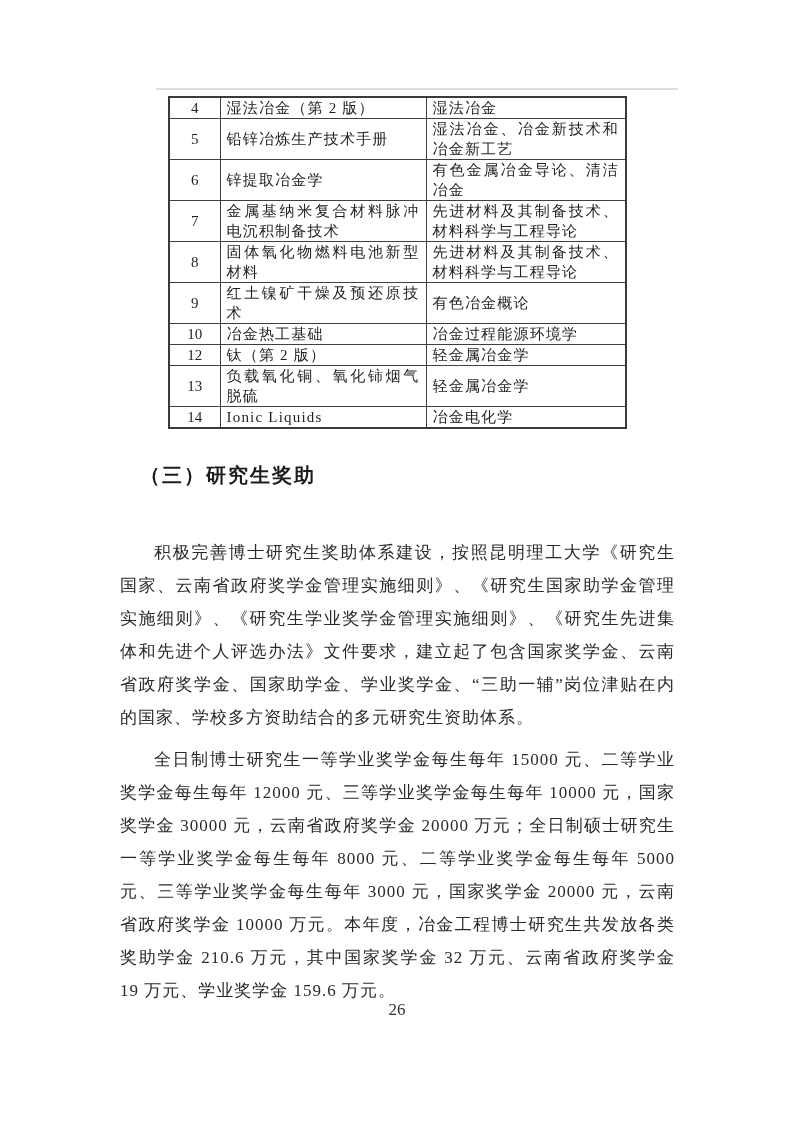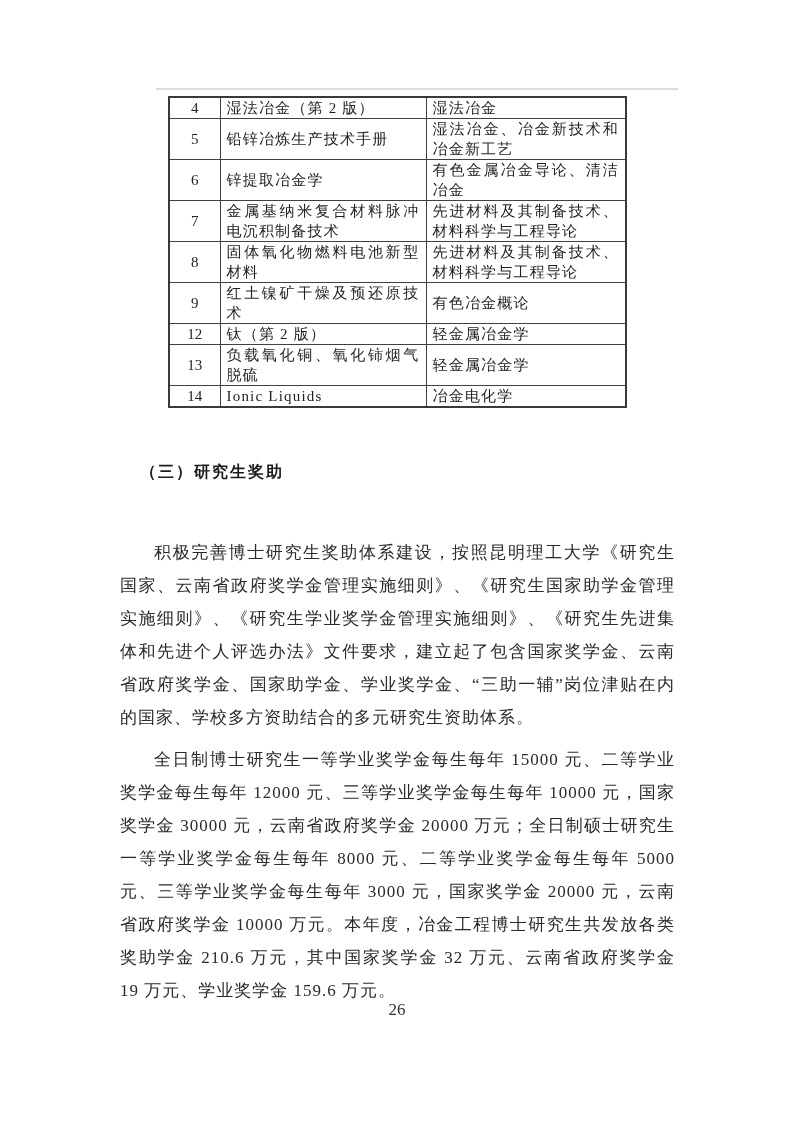--- a/index.html
+++ b/index.html
@@ -50,21 +50,21 @@
   }
   table.books td.num {
     text-align: center;
     text-align-last: center;
     letter-spacing: 0;
   }
   .section-heading {
     position: absolute;
     top: 462px;
     left: 140px;
-    font-size: 16px;
+    font-size: 20px;
     font-weight: bold;
     letter-spacing: 2px;
     color: #1c1c1c;
     white-space: nowrap;
   }
   .content {
     position: absolute;
     top: 492px;
     left: 120px;
     width: 555px;
@@ -129,20 +129,25 @@
             <td class="num">8</td>
             <td>固体氧化物燃料电池新型材料</td>
             <td>先进材料及其制备技术、材料科学与工程导论</td>
           </tr>
           <tr>
             <td class="num">9</td>
             <td>红土镍矿干燥及预还原技术</td>
             <td>有色冶金概论</td>
           </tr>
           <tr>
+            <td class="num">10</td>
+            <td>冶金热工基础</td>
+            <td>冶金过程能源环境学</td>
+          </tr>
+          <tr>
             <td class="num">12</td>
             <td>钛（第 2 版）</td>
             <td>轻金属冶金学</td>
           </tr>
           <tr>
             <td class="num">13</td>
             <td>负载氧化铜、氧化铈烟气脱硫</td>
             <td>轻金属冶金学</td>
           </tr>
           <tr>

